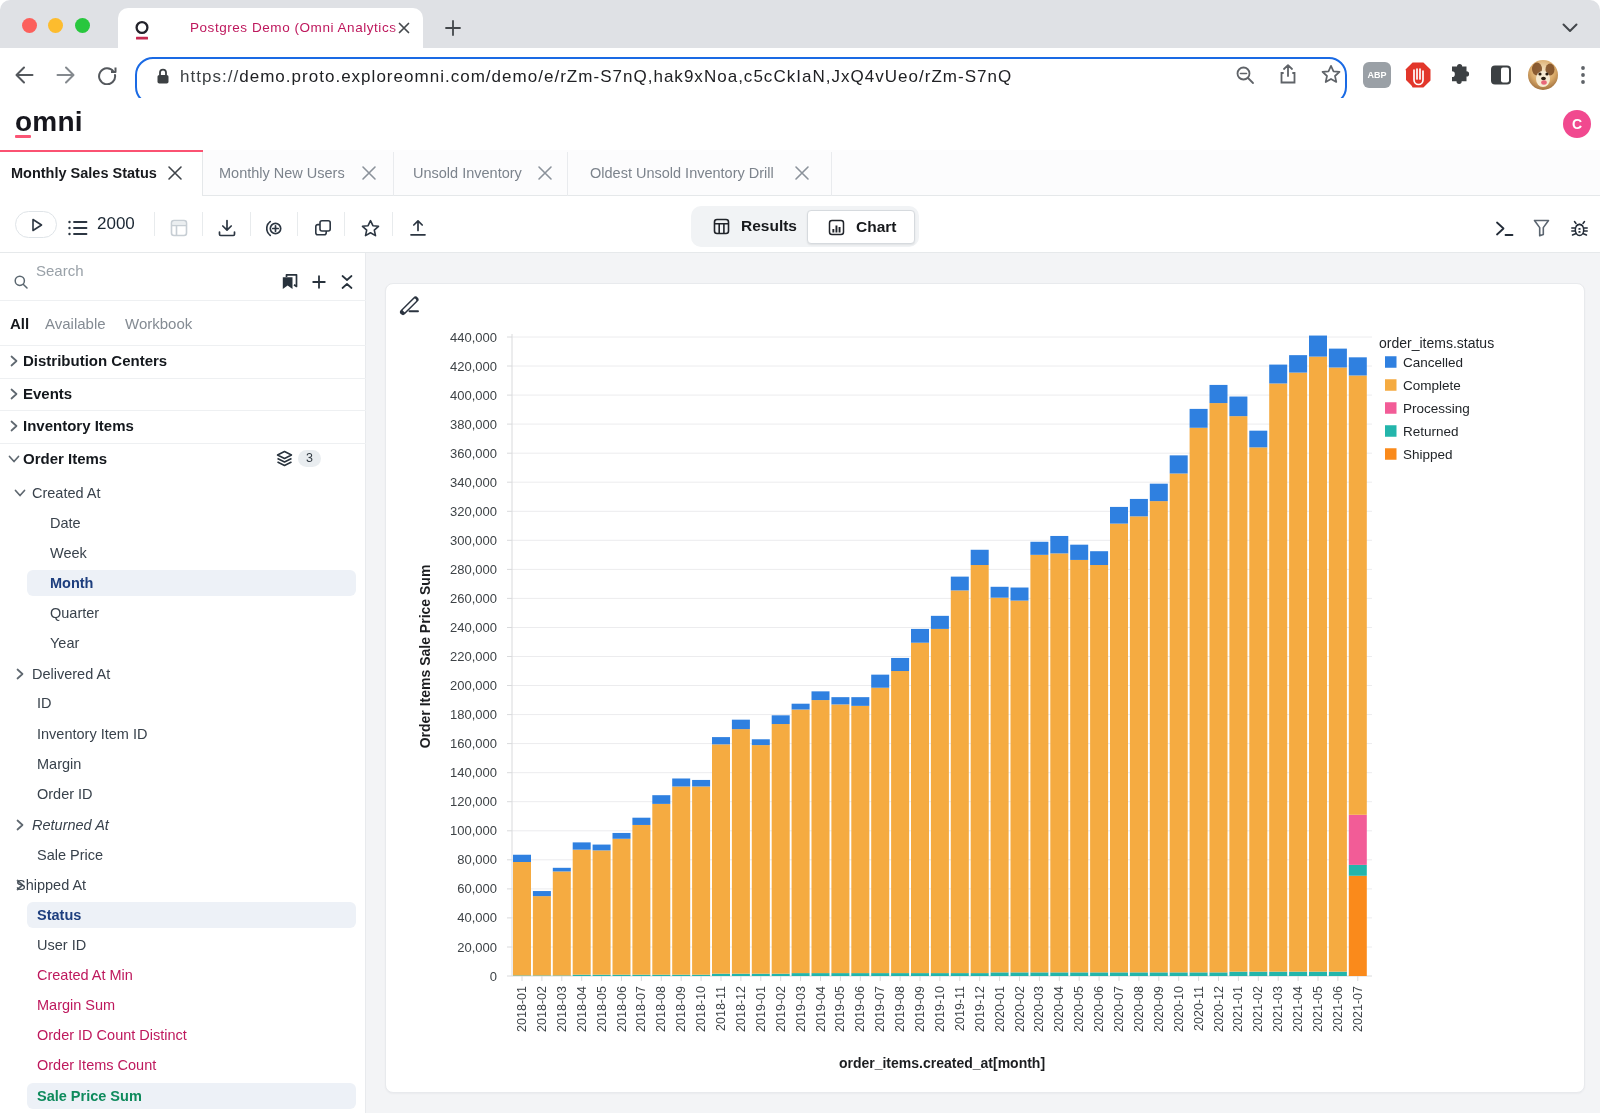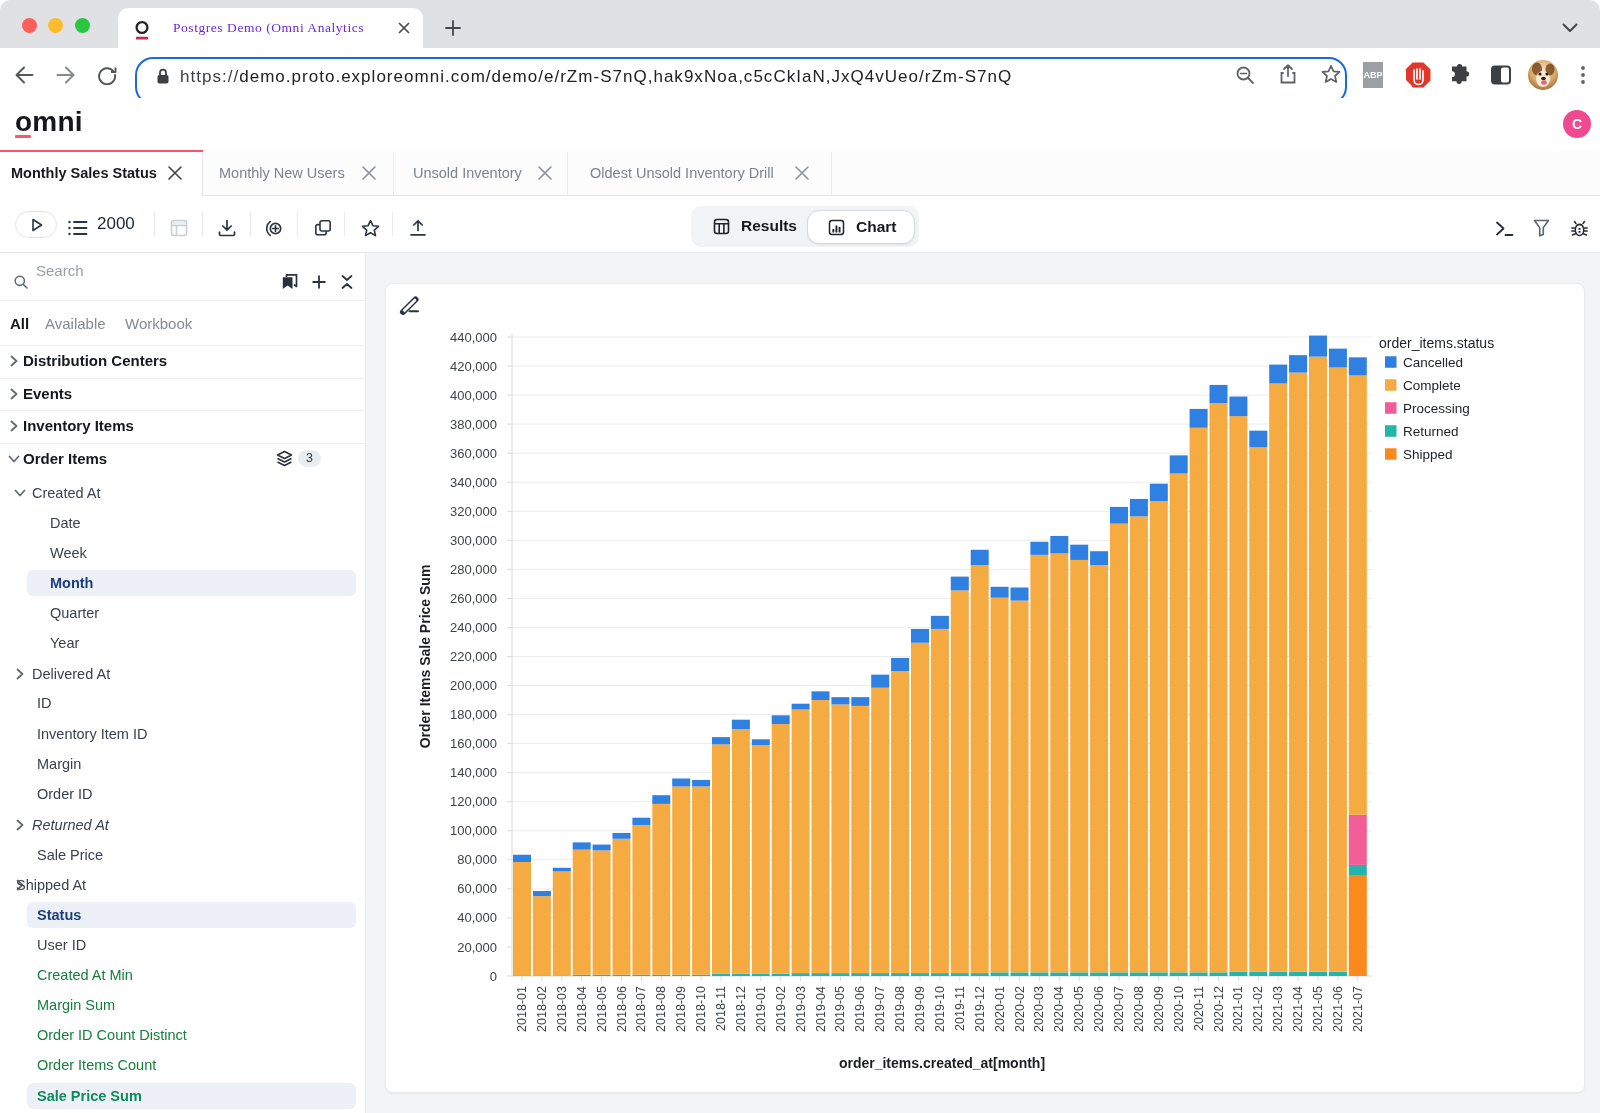--- a/index.html
+++ b/index.html
@@ -3,50 +3,50 @@
 <meta charset="utf-8">
 <style>
 * { margin:0; padding:0; box-sizing:border-box; }
 html,body { width:1600px; height:1113px; background:#fff; font-family:"Liberation Sans", sans-serif; overflow:hidden; }
 .abs { position:absolute; }
 #stage { position:relative; width:1600px; height:1113px; }
 
 #titlebar { left:0; top:0; width:1600px; height:48px; background:#dfe1e5; border-radius:10px 10px 0 0; }
 .tl { width:15px; height:15px; border-radius:50%; top:17.5px; }
 #tab { left:118px; top:8px; width:305px; height:40px; background:#fff; border-radius:10px 10px 0 0; }
-#tabtitle { left:55px; top:12px; width:228px; height:17px; font-size:13.5px; letter-spacing:0.55px; color:#6d28d9; white-space:nowrap; overflow:hidden;
-  -webkit-mask-image:linear-gradient(90deg,#000 88%,transparent); mask-image:linear-gradient(90deg,#000 88%,transparent);font-family:Liberation Serif, serif; }
+#tabtitle { left:72px; top:12px; width:228px; height:17px; font-size:13.5px; letter-spacing:0.55px; color:#be185d; white-space:nowrap; overflow:hidden;
+  -webkit-mask-image:linear-gradient(90deg,#000 88%,transparent); mask-image:linear-gradient(90deg,#000 88%,transparent); }
 #navbar { left:0; top:48px; width:1600px; height:50px; background:#fff; }
 #urlbar { left:135px; top:57px; width:1212px; height:48px; border:2px solid #1a6ae4; border-radius:18px; background:#fff; }
 #urltext { left:43px; top:8px; font-size:17px; color:#202124; letter-spacing:1.02px; white-space:nowrap; }
 #appheader { left:0; top:98px; width:1600px; height:52px; background:#fff; }
 #omnilogo { left:15px; top:106px; font-size:28px; font-weight:bold; color:#16161d; letter-spacing:0.2px; }
 #omnilogo .ul { position:absolute; left:0px; top:29px; width:16px; height:3px; background:#fb5575; border-radius:1px; }
 #avatarC { left:1563px; top:110px; width:28px; height:28px; border-radius:50%; background:#f1498f; color:#fff; font-size:14px; font-weight:bold; text-align:center; line-height:28px; }
 
 #wbtabs { left:0; top:150px; width:1600px; height:46px; background:#fcfcfd; border-bottom:1px solid #e5e8ea; }
 #wbtabs .wtab { position:absolute; top:2px; height:44px; }
 #wbtabs .wlabel { position:absolute; top:13px; font-size:14.5px; color:#7c838c; white-space:nowrap; }
 #wbtabs .wx { position:absolute; top:13px; width:16px; height:16px; }
 #activetab { left:0; top:2px; width:203px; background:#fff; border-right:1px solid #e5e8ea; }
 #pinkline { left:0; top:0px; width:203px; height:2px; background:#fb5272; }
 
 #toolbar { left:0; top:196px; width:1600px; height:57px; background:#fff; border-bottom:1px solid #e6e9eb; }
 .tdiv { position:absolute; top:212px; width:1px; height:24px; background:#e8ebed; }
 #playpill { left:15px; top:211px; width:42px; height:27px; border:1.5px solid #dfe4e8; border-radius:14px; }
 #count2000 { left:97px; top:214px; font-size:17px; color:#1b2733; }
 #segwrap { left:691px; top:206px; width:228px; height:41px; background:#f1f3f5; border-radius:10px; }
-#segchart { position:absolute; left:116px; top:4px; width:108px; height:34px; background:#fff; border:1px solid #d6dade; border-radius:12px; box-shadow:0 1px 2px rgba(0,0,0,0.08);padding-left:32px; }
+#segchart { position:absolute; left:116px; top:4px; width:108px; height:34px; background:#fff; border:1px solid #d6dade; border-radius:4px; box-shadow:0 1px 2px rgba(0,0,0,0.08);padding-left:32px; }
 .seglab { position:absolute; top:11px; font-size:15.5px; font-weight:bold; color:#17191c; }
 
 #sidebar { left:0; top:253px; width:366px; height:860px; background:#fff; border-right:1px solid #e8eaed; }
 .sdiv { position:absolute; left:0; width:366px; height:1px; background:#eef0f2; }
 .toplab { font-size:15px; font-weight:bold; color:#14181d; }
 .childlab { font-size:14.5px; color:#39424c; }
-.greenlab { font-size:14.5px; color:#15803d; }
+.greenlab { font-size:14.5px; color:#be185d; }
 .hl { position:absolute; left:27px; width:329px; height:26px; background:#edf1f7; border-radius:6px; }
 
 #main { left:366px; top:253px; width:1234px; height:860px; background:#f3f4f6; }
 #card { left:385px; top:283px; width:1200px; height:810px; background:#fff; border:1px solid #e8eaed; border-radius:8px; box-shadow:0 1px 2px rgba(16,24,40,0.04); }
 .ic { position:absolute; }
 text { font-family:"Liberation Sans", sans-serif; }
 </style>
 </head>
 <body>
 <div id="stage">
@@ -93,21 +93,21 @@
         <path d="M5.5 8.5 L11.5 8.5" stroke="#5f6368" stroke-width="1.6" stroke-linecap="round"></path>
       </svg>
 <svg class="ic" width="18" height="20" viewBox="0 0 18 20" style="left:1142px;top:5px;">
         <path d="M9 1.5 L9 12 M5 5 L9 1.2 L13 5" fill="none" stroke="#5f6368" stroke-width="1.8" stroke-linecap="round" stroke-linejoin="round"></path>
         <path d="M4 9 L2.5 9 L2.5 18.5 L15.5 18.5 L15.5 9 L14 9" fill="none" stroke="#5f6368" stroke-width="1.8" stroke-linecap="round"></path>
       </svg>
 <svg class="ic" width="20" height="20" viewBox="0 0 20 20" style="left:1184px;top:5px;">
         <path d="M10 1.8 L12.5 7.3 L18.5 7.9 L14 12 L15.3 18 L10 14.9 L4.7 18 L6 12 L1.5 7.9 L7.5 7.3 Z" fill="none" stroke="#5f6368" stroke-width="1.7" stroke-linejoin="round"></path>
       </svg>
 </div>
-<div class="abs" style="left:1363px;top:62px;width:20px;height:26px;border-radius:0;background:#9aa0a6;color:#fff;font-size:9px;font-weight:bold;text-align:center;line-height:26px;">ABP</div>
+<div class="abs" style="left:1363px;top:62px;width:28px;height:26px;border-radius:6px;background:#9aa0a6;color:#fff;font-size:9px;font-weight:bold;text-align:center;line-height:26px;">ABP</div>
 <svg class="ic" width="28" height="28" viewBox="0 0 28 28" style="left:1404px;top:61px;">
       <path d="M8.6 1.5 L19.4 1.5 L26.5 8.6 L26.5 19.4 L19.4 26.5 L8.6 26.5 L1.5 8.6 Z" fill="#e2372b" transform="rotate(0 14 14)"></path>
       <path d="M9 2 h10 l7 7 v10 l-7 7 h-10 l-7 -7 v-10 Z" fill="#e2372b"></path>
       <path d="M10 19 L10 9 M13 18 L13 8 M16 18 L16 8 M19 19 L19 10 M10 19 a4.5 4.5 0 0 0 9 0 v-2" stroke="#fff" stroke-width="1.7" fill="none" stroke-linecap="round"></path>
     </svg>
 <svg class="ic" width="24" height="24" viewBox="0 0 24 24" style="left:1448px;top:63px;">
       <path d="M9 3.5 a2.6 2.6 0 0 1 5.2 0 h4.3 v4.8 a2.6 2.6 0 0 1 0 5.2 v4.8 h-4.8 a2.6 2.6 0 0 1 -5.2 0 H4 v-4.3 a2.6 2.6 0 0 0 0 -5.7 V3.5 Z" fill="#3c4043"></path>
     </svg>
 <svg class="ic" width="24" height="24" viewBox="0 0 24 24" style="left:1489px;top:63px;">
       <rect x="2" y="2.5" width="20" height="19" rx="4" fill="#3c4043"></rect>

